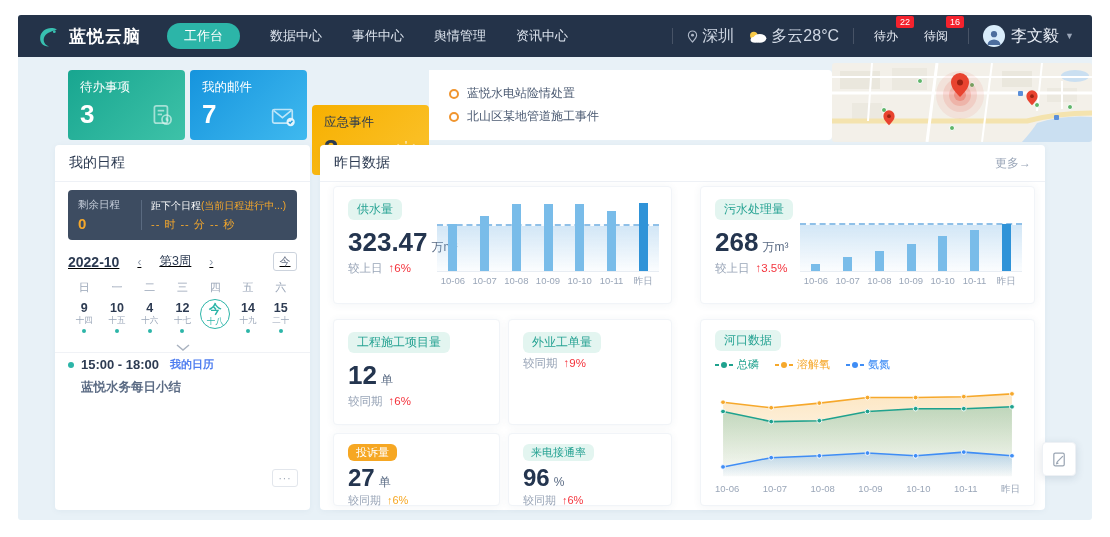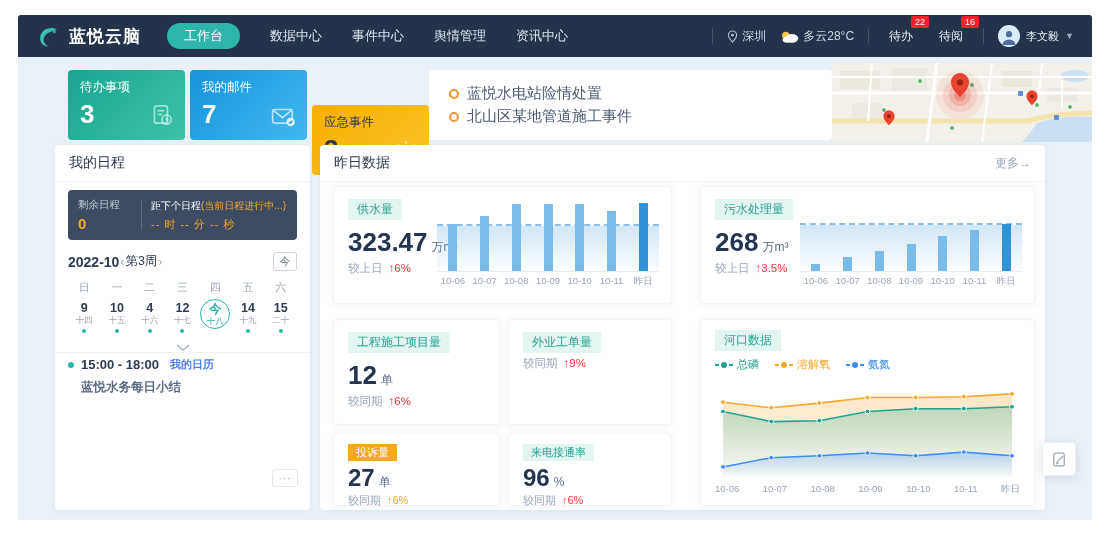--- a/index.html
+++ b/index.html
@@ -9,41 +9,41 @@
   
   .topbar{height:42px;background:#243349;display:flex;align-items:center;padding:0 18px;box-sizing:border-box;}
   .brand{display:flex;align-items:center;gap:8px;}
   .brand .logo{width:25px;height:25px;display:block;}
   .brand .title{color:#fff;font-size:17px;font-weight:bold;letter-spacing:1px;}
   .mainnav{display:flex;align-items:center;gap:30px;margin-left:26px;flex:1;}
   .nav-item{font-size:13px;color:#dde4ee;text-decoration:none;cursor:pointer;white-space:nowrap;}
   .nav-item.active{background:#2cb5a8;color:#fff;padding:4px 17px;border-radius:14px;}
   .topbar-right{display:flex;align-items:center;gap:14px;}
   .tb-divider{width:1px;height:16px;background:rgba(255,255,255,.16);}
-  .tb-city,.tb-weather{display:flex;align-items:center;gap:4px;color:#cfd7e3;font-size:12px;}
+  .tb-city,.tb-weather{display:flex;align-items:center;gap:4px;color:#cfd7e3;font-size:16px;}
   .badge-item{position:relative;color:#e8edf5;font-size:12px;padding:0 6px;cursor:pointer;}
   .badge{position:absolute;top:-12px;right:-10px;background:#f5222d;color:#fff;font-size:9px;line-height:12px;padding:0 4px;border-radius:2px;}
   .user{display:flex;align-items:center;gap:6px;cursor:pointer;}
   .avatar{width:22px;height:22px;border-radius:50%;background:#d9ecfb;display:flex;align-items:flex-end;justify-content:center;overflow:hidden;}
-  .user-name{color:#e8edf5;font-size:11px;}
+  .user-name{color:#e8edf5;font-size:16px;}
   .caret{color:#9aa6b8;font-size:9px;}
 
   
   .content{position:relative;height:463px;}
 
   
   .stat-card{position:absolute;top:13px;width:117px;height:70px;border-radius:4px;padding:9px 12px;box-sizing:border-box;color:#fff;cursor:pointer;}
   .stat-card .stat-title{font-size:12.5px;}
   .stat-card .stat-value{font-size:26px;font-weight:bold;line-height:30px;margin-top:3px;}
   .stat-card .stat-icon{position:absolute;right:10px;bottom:8px;opacity:.9;}
   .stat-card.teal{left:50px;background:linear-gradient(135deg,#18a690,#3ec2a8);}
   .stat-card.blue{left:172px;background:linear-gradient(135deg,#1694dd,#3fb9ef);}
   .stat-card.amber{left:294px;background:linear-gradient(135deg,#f7b000,#fbc32e);color:#2c3a50;margin-top:35px;}
   .event-list{position:absolute;left:411px;top:13px;width:403px;height:70px;background:#fff;border-radius:0 4px 4px 0;box-sizing:border-box;padding:12px 20px;display:flex;flex-direction:column;justify-content:space-around;}
-  .event-item{display:flex;align-items:center;gap:8px;font-size:15px;color:#4b5a72;cursor:pointer;}
+  .event-item{display:flex;align-items:center;gap:8px;font-size:12px;color:#4b5a72;cursor:pointer;}
   .event-item .bullet{width:6px;height:6px;border:2px solid #f0952f;border-radius:50%;background:#fff;flex:none;}
   .mini-map{position:absolute;left:814px;top:6px;width:260px;height:79px;cursor:pointer;}
   .mini-map svg{display:block;width:100%;height:100%;border-radius:3px;}
 
   
   .panel{position:absolute;top:88px;background:#fff;border-radius:4px;box-shadow:0 1px 6px rgba(40,70,110,.05);box-sizing:border-box;}
   .panel-header{height:36px;display:flex;align-items:center;justify-content:space-between;padding:0 14px;border-bottom:1px solid #eef1f6;}
   .panel-title{font-size:14px;color:#2d3b52;}
   .more-link{font-size:12px;color:#9aa6b8;text-decoration:none;cursor:pointer;}
 
@@ -51,21 +51,21 @@
   .schedule-panel{left:37px;width:255px;height:365px;}
   .sch-body{position:relative;padding:8px 13px;height:315px;box-sizing:border-box;}
   .countdown{background:#3d4c61;border-radius:4px;height:50px;display:flex;align-items:center;padding:6px 10px;box-sizing:border-box;}
   .cd-left{width:54px;}
   .cd-label{font-size:10.5px;color:#c6cedb;}
   .cd-value{font-size:15px;font-weight:bold;color:#f6a82b;margin-top:3px;}
   .cd-div{width:1px;height:30px;background:#5a6a80;margin:0 9px;}
   .cd-line1{font-size:10px;color:#fff;white-space:nowrap;}
   .cd-line1 .note{color:#f6a82b;}
   .cd-line2{font-size:11px;color:#f6a82b;margin-top:4px;letter-spacing:1px;}
-  .cal-header{display:flex;align-items:center;margin-top:12px;gap:0;}
+  .cal-header{display:flex;align-items:center;margin-top:12px;gap:17px;text-decoration:underline;}
   .cal-month{font-size:14px;font-weight:bold;color:#2d3b52;}
   .cal-arrow{color:#98a3b3;font-size:12px;cursor:pointer;padding:0 1px;}
   .cal-week{font-size:12.5px;color:#2d3b52;}
   .today-btn{margin-left:auto;width:24px;height:19px;border:1px solid #ccd3dd;border-radius:3px;background:#fff;color:#667085;font-size:11px;line-height:17px;text-align:center;cursor:pointer;padding:0;}
   .weekday-row,.dates-row{display:grid;grid-template-columns:repeat(7,1fr);}
   .weekday-row{margin-top:9px;}
   .weekday-row span{text-align:center;font-size:11px;color:#9aa6b8;}
   .dates-row{margin-top:4px;}
   .dcell{text-align:center;cursor:pointer;}
   .dwrap{height:28px;display:flex;flex-direction:column;align-items:center;justify-content:center;margin:0 auto;width:30px;}
@@ -89,21 +89,21 @@
   .data-panel{left:302px;width:725px;height:365px;}
   .cards-grid{position:relative;height:328px;}
   .kpi-card{position:absolute;background:#fff;border:1px solid #f1f4f8;border-radius:4px;box-shadow:0 1px 8px rgba(50,80,120,.06);box-sizing:border-box;padding:12px 14px;}
   .kpi-card.water{left:13px;top:4px;width:339px;height:118px;}
   .kpi-card.sewage{left:380px;top:4px;width:335px;height:118px;}
   .kpi-card.construction{left:13px;top:137px;width:167px;height:106px;}
   .kpi-card.field{left:188px;top:137px;width:164px;height:106px;}
   .kpi-card.estuary{left:380px;top:137px;width:335px;height:187px;padding:10px 14px;}
   .kpi-card.complaints{left:13px;top:251px;width:167px;height:73px;padding:8px 14px;}
   .kpi-card.callrate{left:188px;top:251px;width:164px;height:73px;padding:8px 14px;}
-  .tag{display:inline-block;font-size:12px;padding:2px 9px;border-radius:0;}
+  .tag{display:inline-block;font-size:12px;padding:2px 9px;border-radius:6px;}
   .tag.teal{background:#e3f5f0;color:#27a393;}
   .tag.orange{background:#f6a723;color:#fff;}
   .kpi-value{margin-top:7px;white-space:nowrap;}
   .kpi-value .num{font-size:26px;font-weight:bold;color:#24354f;}
   .kpi-value .unit{font-size:12px;color:#5a6b84;margin-left:4px;}
   .kpi-delta{margin-top:3px;font-size:11.5px;}
   .kpi-delta .lbl{color:#9aa6b8;}
   .kpi-delta .up{margin-left:6px;}
   .kpi-delta .up.red{color:#f4333c;}
   .kpi-delta .up.orange{color:#f6a723;}

